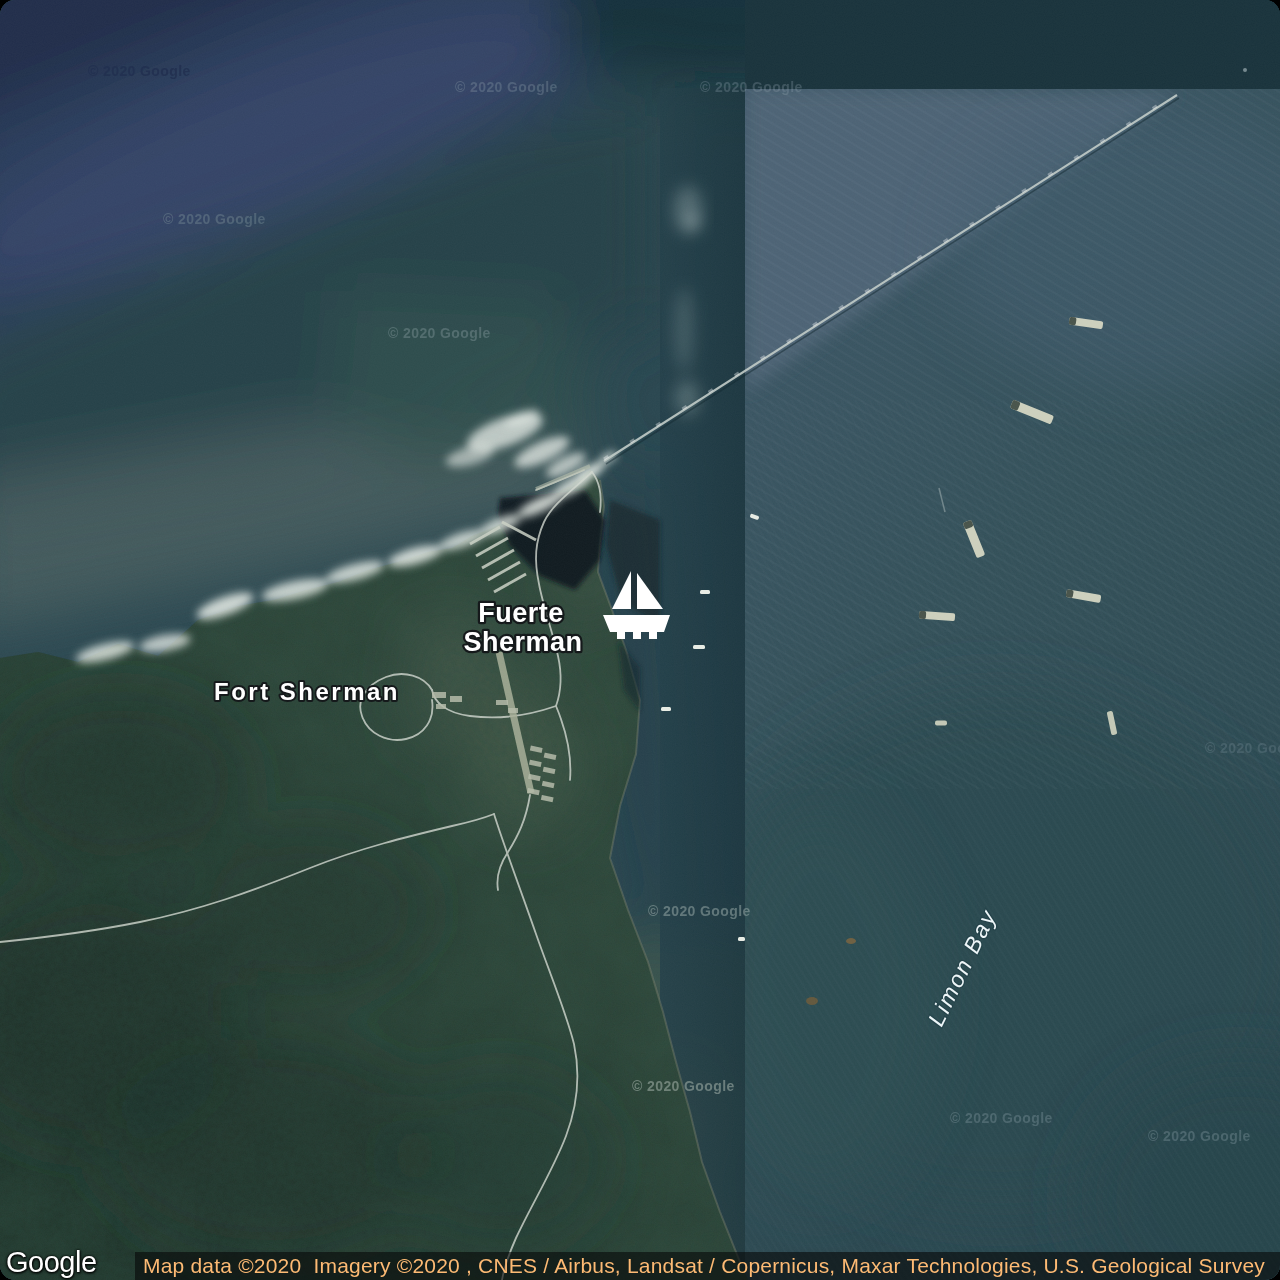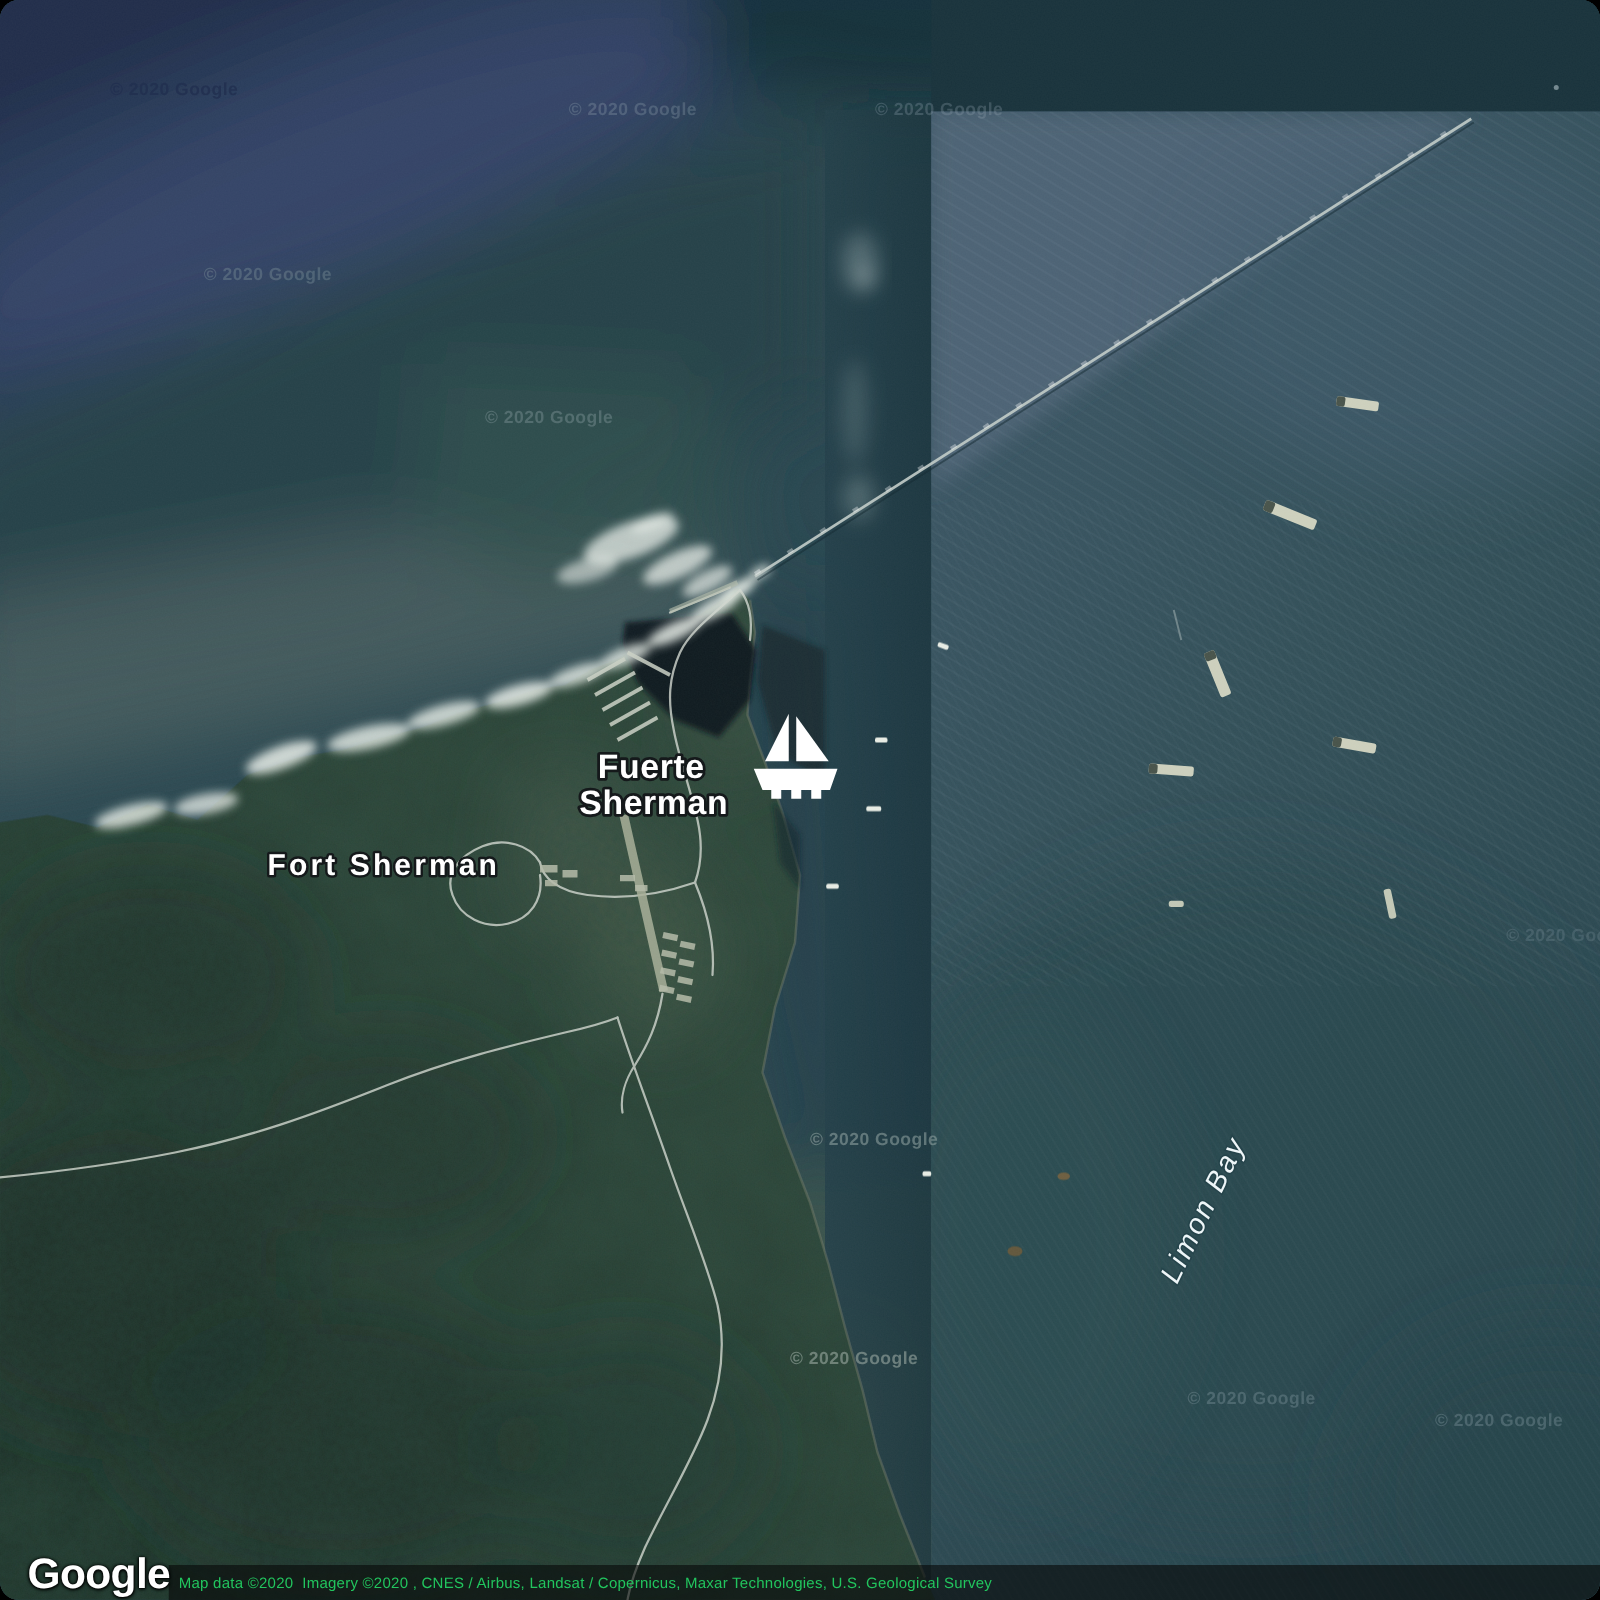--- a/index.html
+++ b/index.html
@@ -1,25 +1,25 @@
 <!DOCTYPE html>
 <html><head>
 <meta charset="utf-8">
 <style>
   html,body{margin:0;padding:0;background:#000;}
   .stage{position:relative;width:1280px;height:1280px;overflow:hidden;
          background:#2b4851;font-family:"Liberation Sans",sans-serif;border-radius:15px;}
   .stage svg{position:absolute;left:0;top:0;width:1280px;height:1280px;display:block;}
-  .google-logo{position:absolute;left:22px;bottom:1px;z-index:5;
-    font-size:34px;font-weight:700;letter-spacing:-0.5px;color:#ffffff;
+  .google-logo{position:absolute;left:6px;bottom:1px;z-index:5;
+    font-size:29px;font-weight:400;letter-spacing:-0.5px;color:#ffffff;
     font-family:"Liberation Sans",sans-serif;
     text-shadow:0 1px 3px rgba(0,0,0,.9),0 0 2px rgba(0,0,0,.75),
                 1px 1px 2px rgba(0,0,0,.65),-1px 0 2px rgba(0,0,0,.5);}
   .attribution-bar{position:absolute;left:135px;right:0;bottom:0;height:28px;z-index:4;
-    background:rgba(8,10,10,.62);color:#22c55e;font-size:12px;line-height:28px;
+    background:rgba(8,10,10,.62);color:#fdba74;font-size:21px;line-height:28px;
     padding-left:8px;white-space:pre;overflow:hidden;letter-spacing:.2px;
     font-family:"Liberation Sans",sans-serif;}
   text{font-family:"Liberation Sans",sans-serif;}
   .wm{font-size:14px;letter-spacing:.4px;font-weight:bold;}
   .place-label{font-weight:bold;fill:#ffffff;paint-order:stroke;stroke:#15191b;
     stroke-linejoin:round;text-anchor:middle;}
   .water-label{font-style:italic;fill:#eef6f8;paint-order:stroke;stroke:#1d3a42;
     stroke-opacity:.45;stroke-width:2.5;text-anchor:middle;letter-spacing:2px;}
 </style>
 </head>

